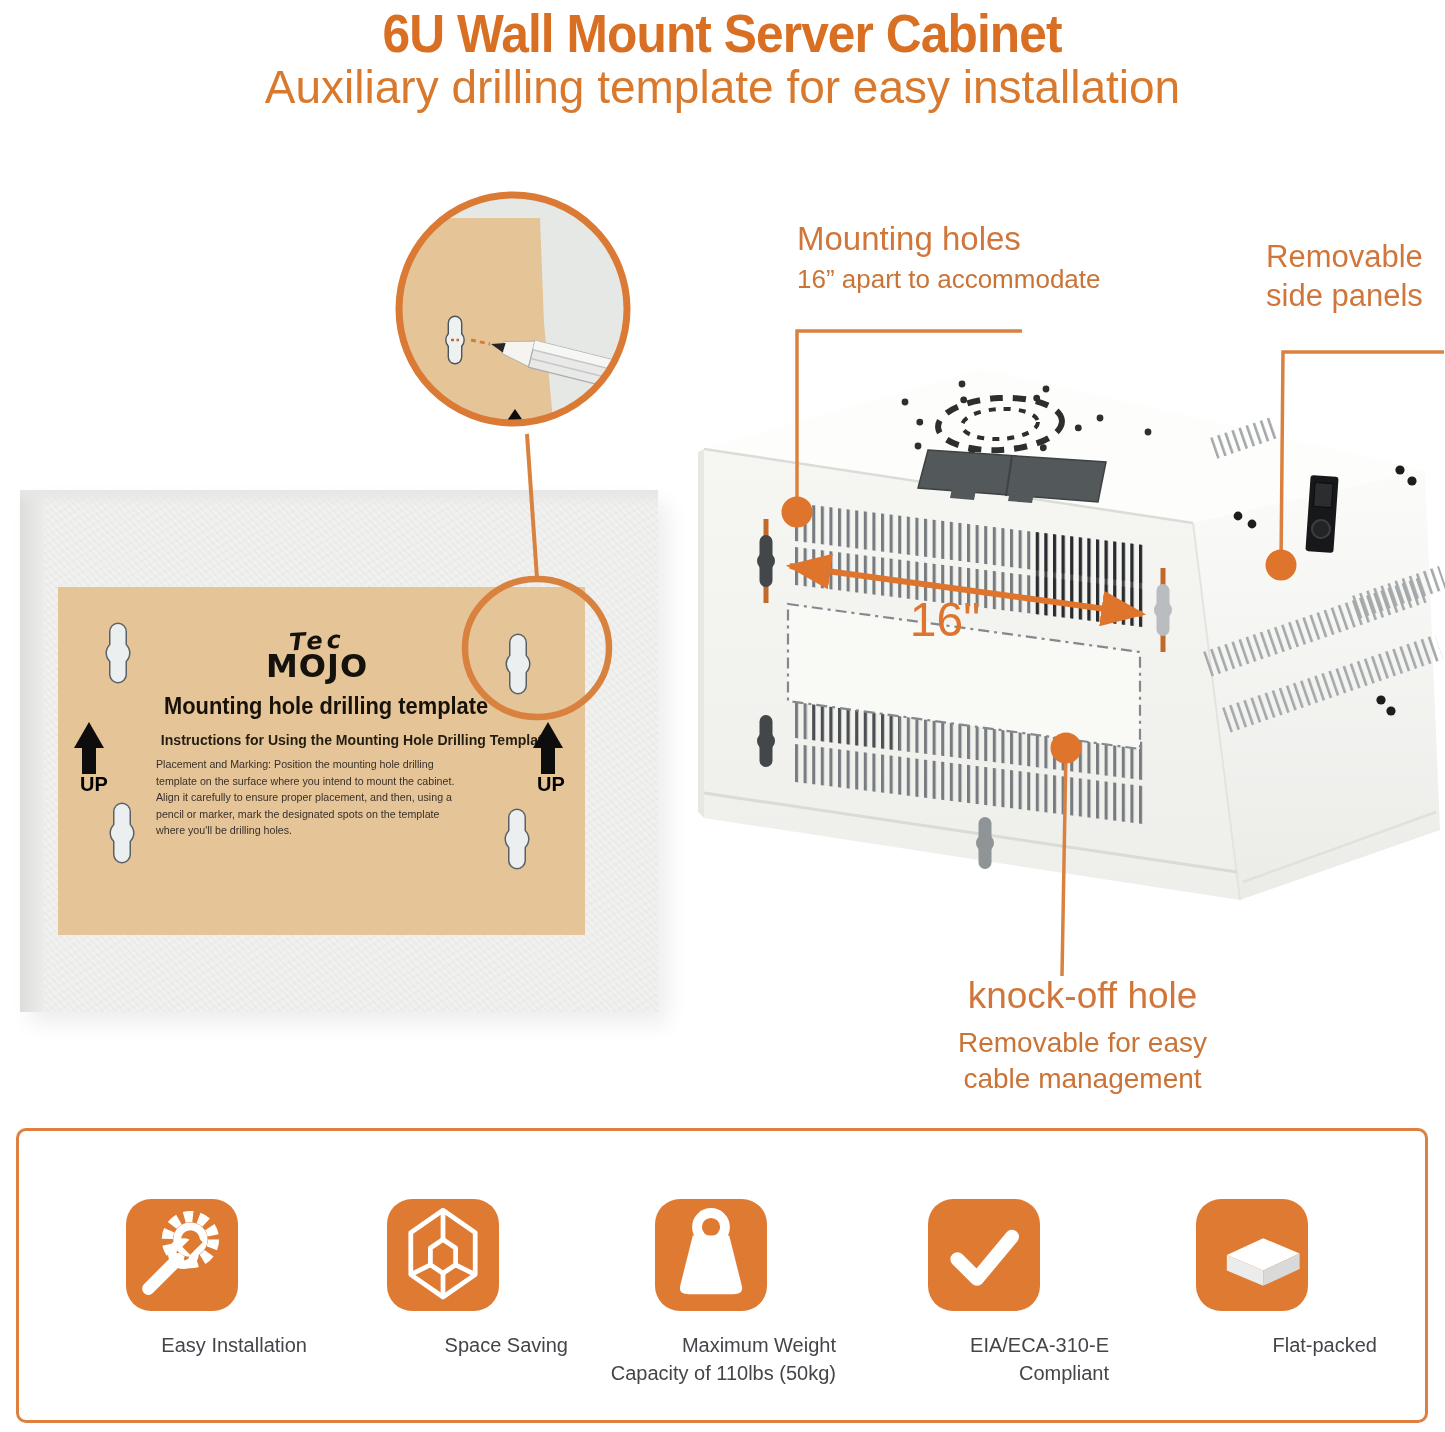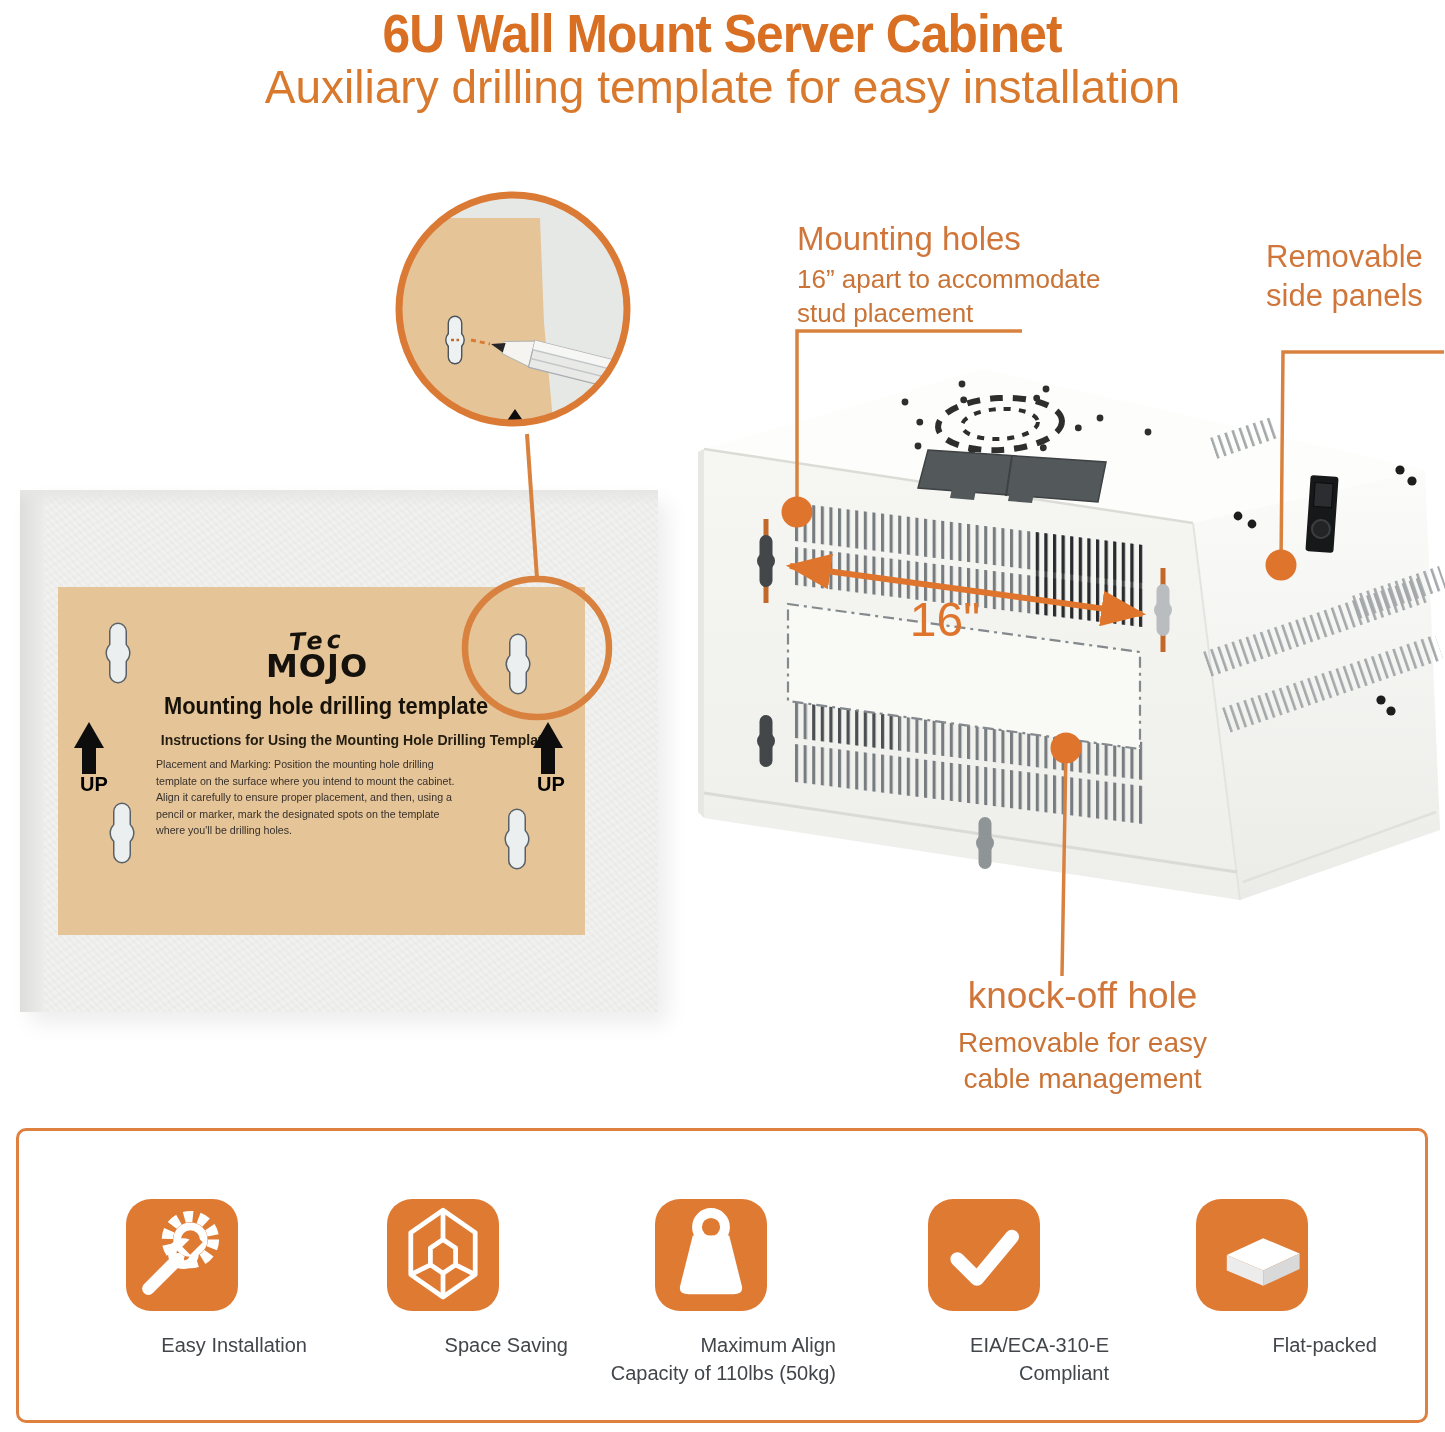--- a/index.html
+++ b/index.html
@@ -310,21 +310,20 @@
           <rect x="117" y="252" width="15" height="24"></rect>
       </g>
     </g>
     <circle cx="122" cy="122" r="114" fill="none" stroke="#db7a35" stroke-width="7"></circle>
   </svg>
 
   <div class="abs co co-mounting">
     <div class="co-title">Mounting holes</div>
     <div class="co-desc">
       <span class="line">16” apart to accommodate</span>
-      <span class="line">stud placement</span>
     </div>
   </div>
 
   <div class="abs co co-removable">
     <span class="line">Removable</span>
     <span class="line">side panels</span>
   </div>
 
   <div class="abs co co-dimension">16"</div>
 
@@ -370,21 +369,21 @@
     </div>
 
     <div class="feature f2">
       <div class="fi">
         <svg width="112" height="112" viewBox="0 0 80 80">
           <circle cx="40" cy="20" r="10" fill="none" stroke="#fff" stroke-width="7"></circle>
           <path d="M27,26 L53,26 L62,62 Q63.5,68 56,68 L24,68 Q16.5,68 18,62 Z" fill="#fff"></path>
         </svg>
       </div>
       <div class="flabel">
-        <span class="line">Maximum Align</span>
+        <span class="line">Maximum Weight</span>
         <span class="line">Capacity of 110lbs (50kg)</span>
       </div>
     </div>
 
     <div class="feature f3">
       <div class="fi">
         <svg width="112" height="112" viewBox="0 0 80 80" fill="none">
           <polyline points="21,43 35,57 60,27" stroke="#fff" stroke-width="10" stroke-linecap="round" stroke-linejoin="round"></polyline>
         </svg>
       </div>

